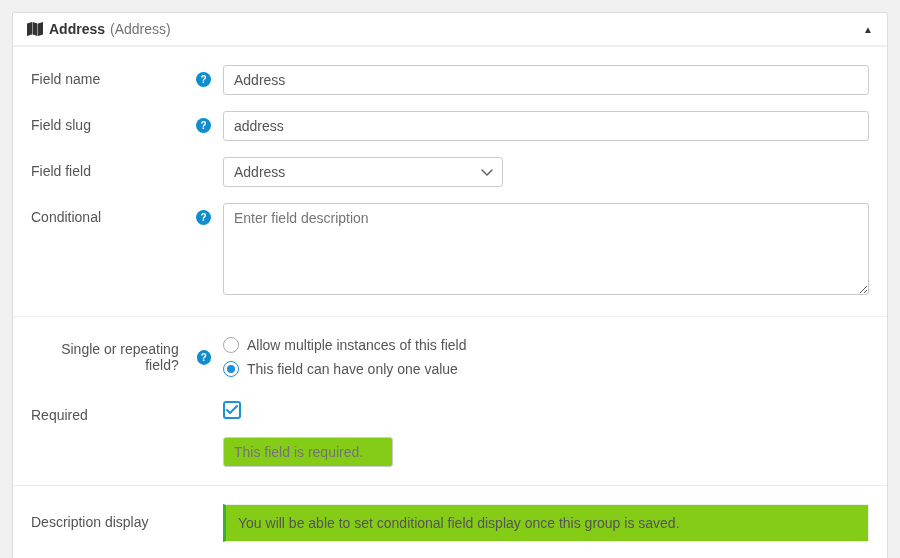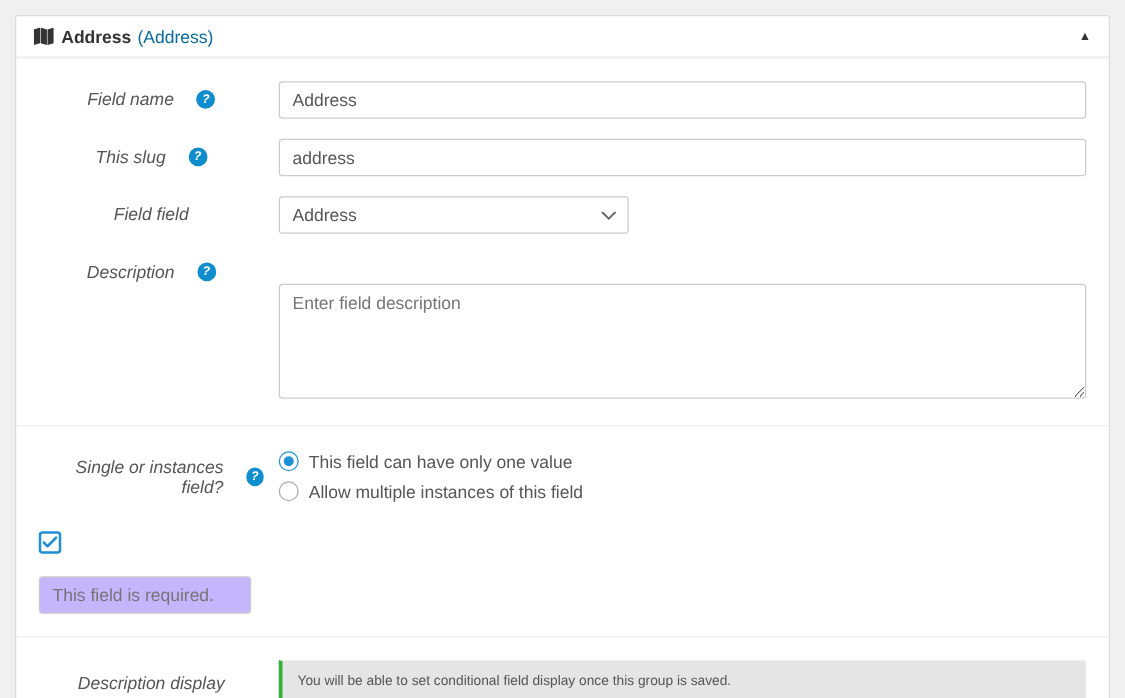--- a/index.html
+++ b/index.html
@@ -27,21 +27,21 @@
     margin-right: 6px;
     display: flex;
     align-items: center;
   }
   .panel-header .title-bold {
     font-weight: 700;
     color: #333;
   }
   .panel-header .title-sub {
     font-weight: 400;
-    color: #0369a1;
+    color: #737373;
     margin-left: 5px;
   }
   .panel-header .spacer { flex: 1; }
   .panel-header .caret {
     font-size: 10px;
     color: #333;
     cursor: pointer;
   }
   .section {
     padding: 10px 18px 18px;
@@ -60,24 +60,23 @@
   }
   .form-label {
     width: 192px;
     min-width: 192px;
     text-align: right;
     padding-right: 12px;
     padding-top: 6px;
     color: #555;
     font-size: 14px;
     display: flex;
-    justify-content: center;
+    justify-content: space-between;
     align-items: center;
     gap: 18px;
-    font-style: italic;
   }
   .help-icon {
     width: 15px;
     height: 15px;
     border-radius: 50%;
     background: #0f8dcc;
     color: #fff;
     font-size: 10px;
     font-weight: 700;
     display: inline-flex;
@@ -93,21 +92,20 @@
     border: 1px solid #ccc;
     border-radius: 3px;
     padding: 6px 10px;
     font-size: 14px;
     color: #555;
     font-family: inherit;
   }
   textarea {
     resize: both;
     min-height: 92px;
-    margin-top: 24px;
   }
   .select-wrap {
     position: relative;
     width: 280px;
   }
   .select-wrap select {
     width: 100%;
     border: 1px solid #ccc;
     border-radius: 3px;
     padding: 6px 28px 6px 10px;
@@ -162,31 +160,31 @@
     display: inline-flex;
     align-items: center;
     justify-content: center;
     cursor: pointer;
     color: #1e90d8;
   }
   .required-msg-input {
     margin-top: 18px;
     width: 170px !important;
     color: #aaa;
-    background: #c4b5fd;
+    background: #84cc16;
     border-color: #ddd;
   }
   .cond-notice {
     border-left: 3px solid #35b135;
-    background: #e5e5e5;
+    background: #84cc16;
     border-top: 1px solid #eee;
     border-right: 1px solid #eee;
     border-bottom: 1px solid #eee;
     padding: 10px 12px;
-    font-size: 11px;
+    font-size: 14px;
     color: #555;
   }
 </style>
 </head>
 <body>
 
 <div class="panel">
 
   <div class="panel-header">
     <span class="title-icon">
@@ -207,21 +205,21 @@
         <span>Field name</span>
         <span class="help-icon">?</span>
       </div>
       <div class="form-control-wrap">
         <input type="text" value="Address" style="">
       </div>
     </div>
 
     <div class="form-row">
       <div class="form-label">
-        <span>This slug</span>
+        <span>Field slug</span>
         <span class="help-icon">?</span>
       </div>
       <div class="form-control-wrap">
         <input type="text" value="address" style="">
       </div>
     </div>
 
     <div class="form-row">
       <div class="form-label">
         <span>Field field</span>
@@ -235,52 +233,55 @@
             <svg width="12" height="8" viewBox="0 0 12 8">
                 <path d="M1 1 L6 6 L11 1" stroke="#666" stroke-width="1.5" fill="none" stroke-linecap="round"></path>
               </svg>
           </span>
         </div>
       </div>
     </div>
 
     <div class="form-row">
       <div class="form-label">
-        <span>Description</span>
+        <span>Conditional</span>
         <span class="help-icon">?</span>
       </div>
       <div class="form-control-wrap">
         <textarea placeholder="Enter field description" style=""></textarea>
       </div>
     </div>
 
   </div>
 
   <div class="section">
 
     <div class="form-row">
       <div class="form-label">
-        <span>Single or instances field?</span>
+        <span>Single or repeating field?</span>
         <span class="help-icon">?</span>
       </div>
       <div class="form-control-wrap">
         <div class="radio-group">
+          <div class="radio-item">
+            <span class="radio-circle"></span>
+            <span>Allow multiple instances of this field</span>
+          </div>
           <div class="radio-item">
             <span class="radio-circle selected"></span>
             <span>This field can have only one value</span>
           </div>
-          <div class="radio-item">
-            <span class="radio-circle"></span>
-            <span>Allow multiple instances of this field</span>
-          </div>
         </div>
       </div>
     </div>
 
     <div class="form-row">
+      <div class="form-label">
+        <span>Required</span>
+      </div>
       <div class="form-control-wrap">
         <span class="checkbox-sq">
           <svg width="12" height="10" viewBox="0 0 12 10">
             <path d="M1 5 L4 8 L11 1" stroke="#1e90d8" stroke-width="2" fill="none" stroke-linecap="round" stroke-linejoin="round"></path>
           </svg>
         </span>
         <div>
           <input type="text" class="required-msg-input" disabled="" placeholder="This field is required." style="">
         </div>
       </div>

